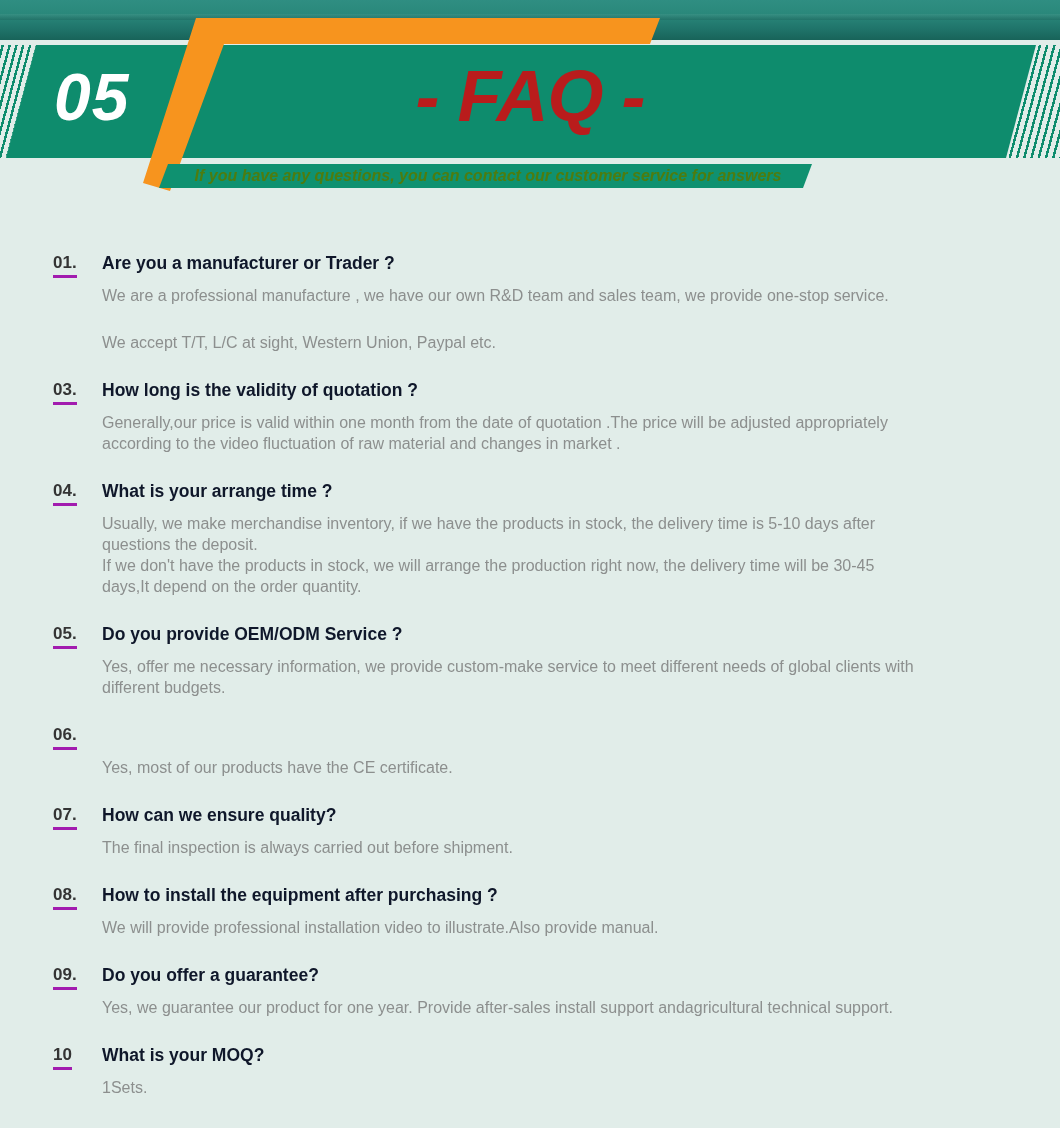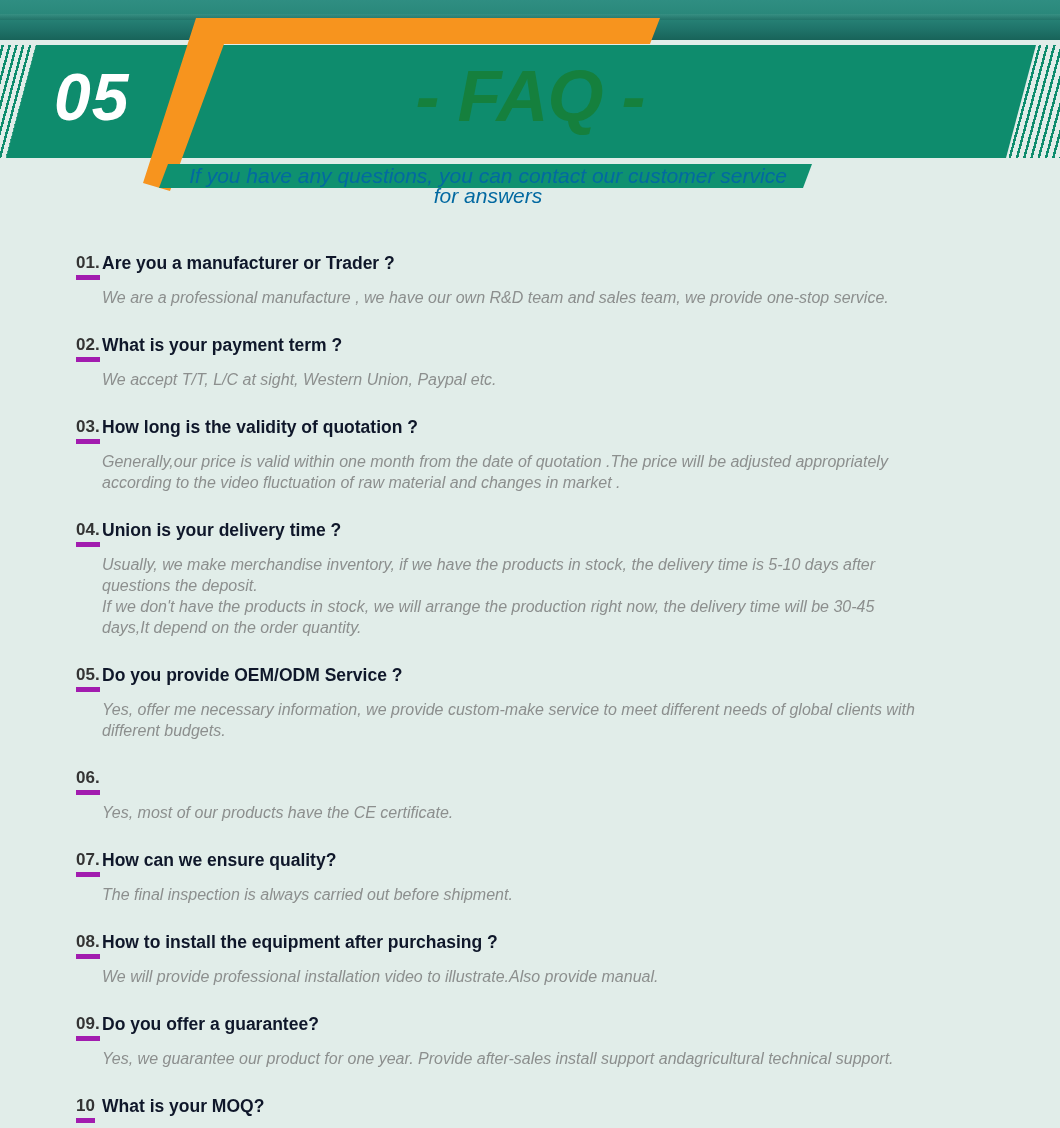--- a/index.html
+++ b/index.html
@@ -45,48 +45,49 @@
     clip-path:polygon(168px 164px,812px 164px,803px 188px,159px 188px);
   }
 
   .section-number{
     position:absolute;left:54px;top:64px;
     font-size:66px;font-weight:bold;font-style:italic;color:#ffffff;
     line-height:1;letter-spacing:1px;
   }
   .page-title{
     position:absolute;left:0;top:60px;width:1060px;text-align:center;
-    font-size:72px;font-weight:bold;font-style:italic;color:#15803d;
+    font-size:72px;font-weight:bold;font-style:italic;color:#b91c1c;
     line-height:1;letter-spacing:-1px;
   }
   .subtitle-text{
     position:absolute;left:180px;top:166px;width:616px;height:20px;
-    text-align:center;font-size:21px;font-style:italic;color:#0369a1;
+    text-align:center;font-size:16px;font-style:italic;color:#4d7c0f;
     line-height:20px;
+    font-weight:bold;
   }
 
   
   #faq-list{
     position:absolute;top:252px;left:53px;width:970px;
   }
   .faq-item{margin-bottom:26px;}
   .faq-q-row{display:flex;align-items:flex-start;margin-bottom:7px;}
   .faq-num{
     min-width:49px;
     font-size:17px;font-weight:bold;color:#343434;line-height:22px;
   }
   .faq-num > span{
-    display:inline-block;border-bottom:5px solid #a21caf;padding-bottom:1px;margin-left:23px;
+    display:inline-block;border-bottom:3px solid #a21caf;padding-bottom:1px;
   }
   .faq-question{
     font-size:17.5px;font-weight:bold;color:#0f172a;line-height:22px;margin:0;
   }
   .faq-answer{margin-left:49px;}
   .faq-answer-line{
-    font-size:16px;color:#8c8f8e;line-height:21px;white-space:nowrap;font-style:italic;
+    font-size:16px;color:#8c8f8e;line-height:21px;white-space:nowrap;
   }
 </style>
 </head>
 <body>
 
 <div id="page">
 
   <div id="header">
     <div class="photo-strip"></div>
     <div class="layer stripes-left"></div>
@@ -103,42 +104,38 @@
       <div class="faq-item">
         <div class="faq-q-row">
           <div class="faq-num"><span>01.</span></div>
           <h3 class="faq-question">Are you a manufacturer or Trader ?</h3>
         </div>
         <div class="faq-answer">
           <div class="faq-answer-line">We are a professional manufacture , we have our own R&amp;D team and sales team, we provide one-stop service.</div>
         </div>
       </div>
       <div class="faq-item">
-        <div class="faq-q-row">
-          <div class="faq-num"><span>02.</span></div>
-          <h3 class="faq-question">What is your payment term ?</h3>
-        </div>
         <div class="faq-answer">
           <div class="faq-answer-line">We accept T/T, L/C at sight, Western Union, Paypal etc.</div>
         </div>
       </div>
       <div class="faq-item">
         <div class="faq-q-row">
           <div class="faq-num"><span>03.</span></div>
           <h3 class="faq-question">How long is the validity of quotation ?</h3>
         </div>
         <div class="faq-answer">
           <div class="faq-answer-line">Generally,our price is valid within one month from the date of quotation .The price will be adjusted appropriately</div>
           <div class="faq-answer-line">according to the video fluctuation of raw material and changes in market .</div>
         </div>
       </div>
       <div class="faq-item">
         <div class="faq-q-row">
           <div class="faq-num"><span>04.</span></div>
-          <h3 class="faq-question">Union is your delivery time ?</h3>
+          <h3 class="faq-question">What is your arrange time ?</h3>
         </div>
         <div class="faq-answer">
           <div class="faq-answer-line">Usually, we make merchandise inventory, if we have the products in stock, the delivery time is 5-10 days after</div>
           <div class="faq-answer-line">questions the deposit.</div>
           <div class="faq-answer-line">If we don't have the products in stock, we will arrange the production right now, the delivery time will be 30-45</div>
           <div class="faq-answer-line">days,It depend on the order quantity.</div>
         </div>
       </div>
       <div class="faq-item">
         <div class="faq-q-row">

